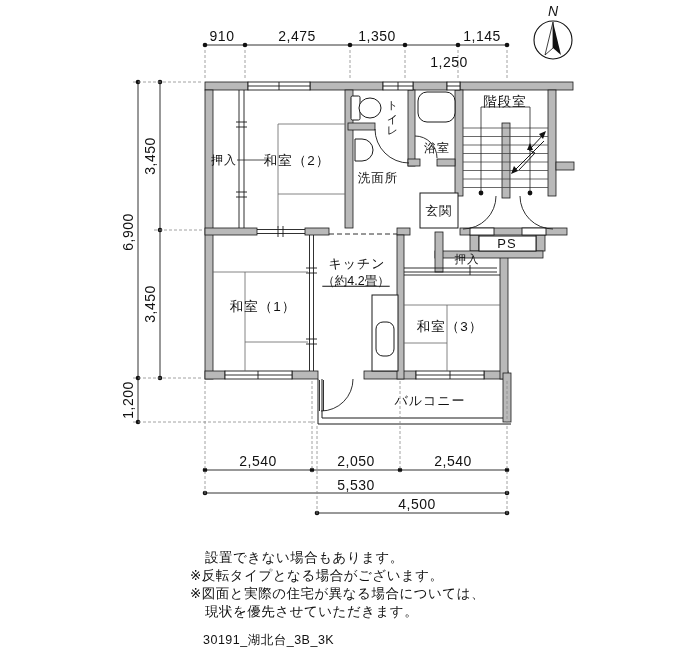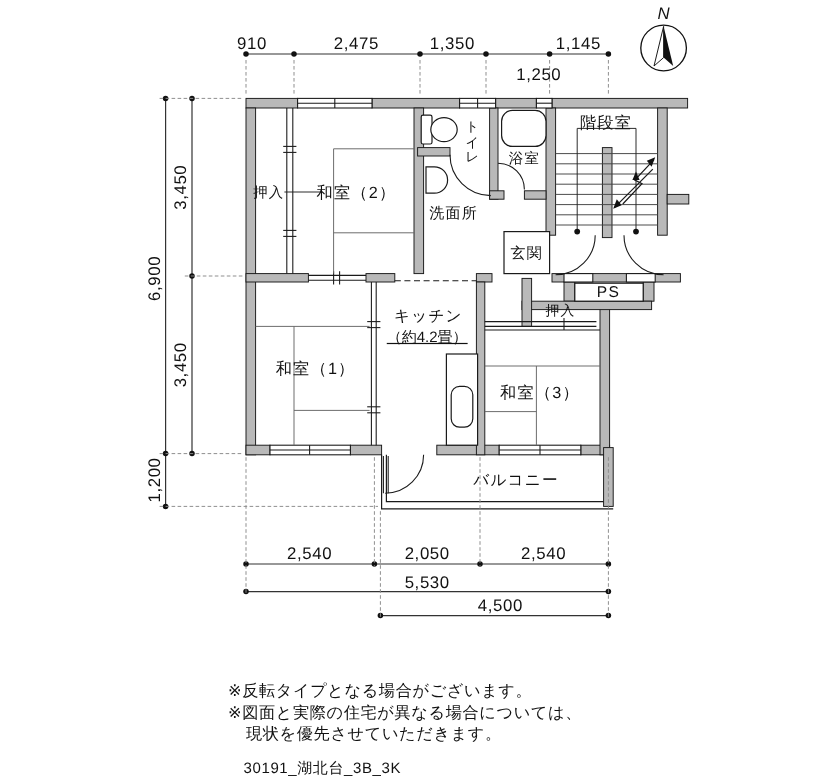--- a/index.html
+++ b/index.html
@@ -243,48 +243,49 @@
     <polygon points="553,22 561,55 553,48" fill="#111"></polygon>
     <polygon points="553,22 545,55 553,48" fill="#fff" stroke="#111" stroke-width="0.8"></polygon>
   </g>
 </svg>
 
 <div class="lbl north" style="left:553px;top:11px;">N</div>
 
 <div class="lbl" style="left:224px;top:160px;font-size:12px;">押入</div>
 <div class="lbl" style="left:297px;top:161px;font-size:13.5px;">和室（2）</div>
 <div class="lbl vert" style="left:392px;top:112px;font-size:11px;">トイレ</div>
-<div class="lbl" style="left:437px;top:132px;font-size:12px;text-align:center;">浴室</div>
+<div class="lbl" style="left:437px;top:148px;font-size:12px;text-align:center;">浴室</div>
 <div class="lbl" style="left:505px;top:102px;font-size:13.5px;">階段室</div>
 <div class="lbl" style="left:378px;top:178px;font-size:12.5px;">洗面所</div>
 <div class="lbl" style="left:439px;top:211px;font-size:12.5px;">玄関</div>
 <div class="lbl" style="left:507px;top:243px;font-size:13px;">PS</div>
 <div class="lbl" style="left:467px;top:260px;font-size:11.5px;">押入</div>
 <div class="lbl" style="left:357px;top:263px;font-size:13px;">キッチン</div>
 <div class="lbl" style="left:356px;top:281px;font-size:12.5px;letter-spacing:0;text-decoration:underline;">（約4.2畳）</div>
 <div class="lbl" style="left:263px;top:307px;font-size:13.5px;">和室（1）</div>
 <div class="lbl" style="left:450px;top:327px;font-size:13.5px;">和室（3）</div>
 <div class="lbl" style="left:430px;top:400px;font-size:13px;">バルコニー</div>
 
-<div class="lbl dim" style="left:210px;top:36px;text-align:center;">910</div>
+<div class="lbl dim" style="left:222px;top:36px;text-align:center;">910</div>
 <div class="lbl dim" style="left:297px;top:36px;">2,475</div>
 <div class="lbl dim" style="left:377px;top:36px;">1,350</div>
 <div class="lbl dim" style="left:449px;top:36px;margin-top:26px;">1,250</div>
 <div class="lbl dim" style="left:482px;top:36px;text-align:right;">1,145</div>
 
 <div class="lbl dim rot" style="left:150px;top:156px;">3,450</div>
 <div class="lbl dim rot" style="left:128px;top:232px;">6,900</div>
 <div class="lbl dim rot" style="left:150px;top:304px;">3,450</div>
 <div class="lbl dim rot" style="left:128px;top:400px;">1,200</div>
 
 <div class="lbl dim" style="left:258px;top:461px;">2,540</div>
 <div class="lbl dim" style="left:356px;top:461px;">2,050</div>
 <div class="lbl dim" style="left:453px;top:461px;">2,540</div>
 <div class="lbl dim" style="left:356px;top:485px;">5,530</div>
 <div class="lbl dim" style="left:417px;top:504px;text-align:right;">4,500</div>
 
+<div class="note-line" style="left:205px;top:549px;">設置できない場合もあります。</div>
 <div class="note-line" style="left:190px;top:567px;">※反転タイプとなる場合がございます。</div>
 <div class="note-line" style="left:190px;top:585px;">※図面と実際の住宅が異なる場合については、</div>
 <div class="note-line" style="left:205px;top:603px;">現状を優先させていただきます。</div>
 
 <div class="plan-id" style="left:203px;top:632px;">30191_湖北台_3B_3K</div>
 
 </div>
 
 </body></html>

